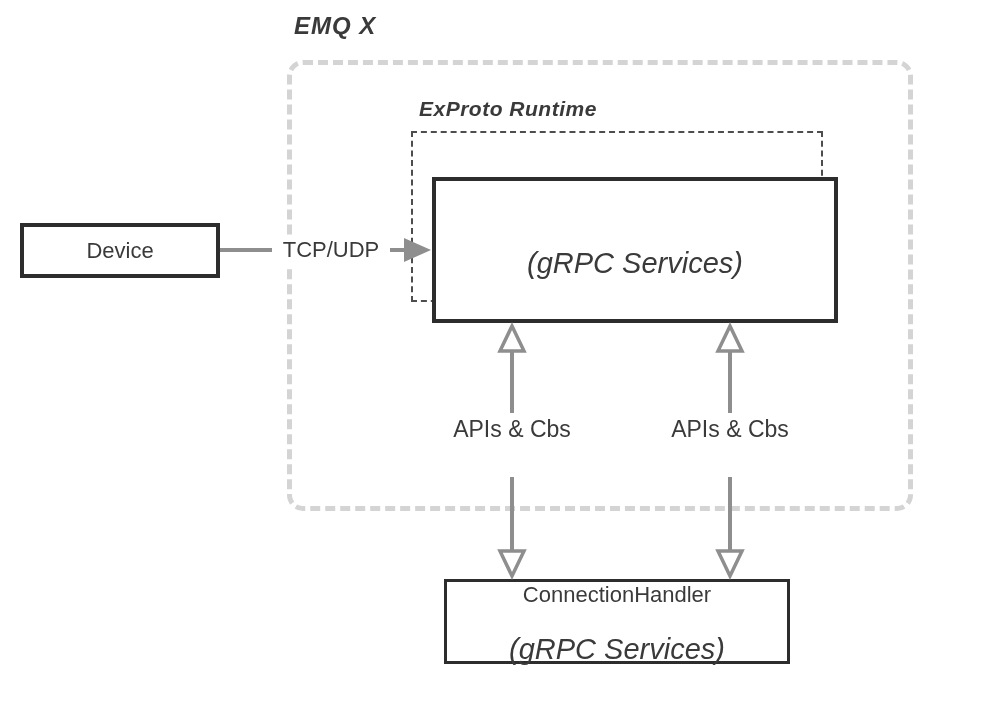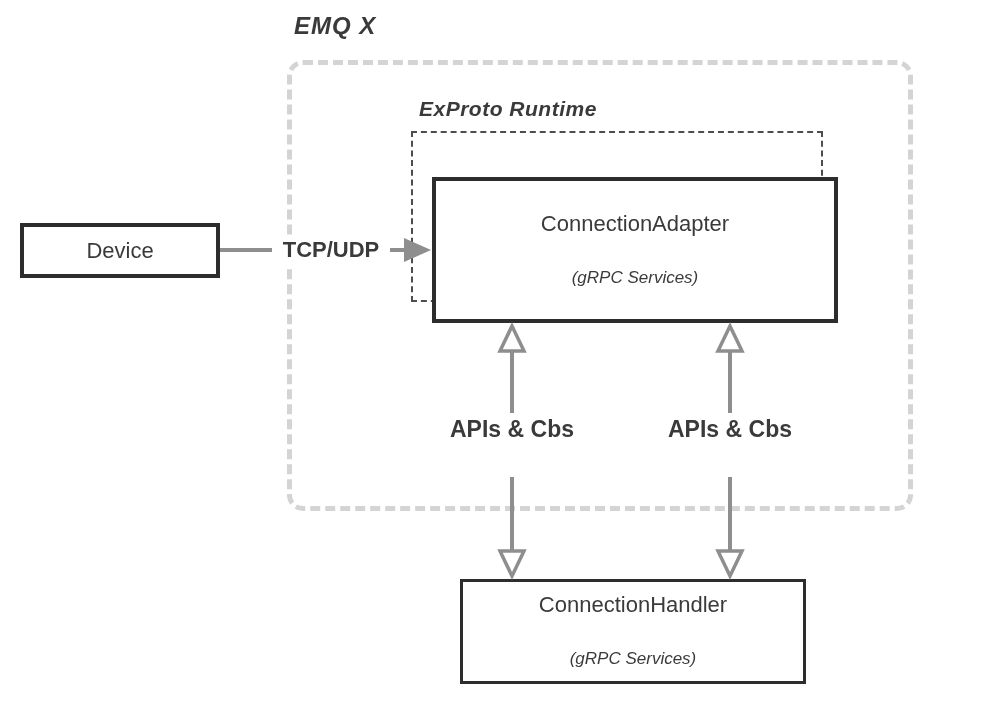--- a/index.html
+++ b/index.html
@@ -56,34 +56,33 @@
     background:var(--bg-color);
     border:4px solid var(--box-border);
     box-sizing:border-box;
     display:flex;
     flex-direction:column;
     align-items:center;
     justify-content:center;
     text-align:center;
   }
   .box .title{font-size:22px; line-height:30px;}
-  .box .subtitle{font-size:17px; line-height:28px; font-style:italic;margin-top:25px;}
+  .box .subtitle{font-size:29px; line-height:28px; font-style:italic;margin-top:25px;}
   .device-box{left:20px; top:223px; width:200px; height:55px;}
   .adapter-box{left:432px; top:177px; width:406px; height:146px;}
-  .handler-box{left:460px; top:579px; width:346px; height:105px; border-width:3px;text-align:right;}
+  .handler-box{left:444px; top:579px; width:346px; height:85px; border-width:3px;text-align:right;}
 
   
   .connector-layer{left:0; top:0; width:996px; height:716px; pointer-events:none;}
 
   
   .edge-label{
     background:var(--bg-color);
     text-align:center;
     font-size:22px;
-    font-weight:bold;
   }
   .tcp-label{
     left:272px; top:235px; width:118px; height:30px;
     line-height:30px;
   }
   .vertical-label{
     width:150px; top:413px; height:60px;
     font-size:23px; line-height:29px;
     padding:2px 0;
   }
@@ -99,21 +98,20 @@
   <div class="abs emqx-label">EMQ X</div>
 
   <div class="abs inner-dashed"></div>
   <div class="abs exproto-label">ExProto Runtime</div>
 
   <div class="abs box device-box">
     <div class="title">Device</div>
   </div>
 
   <div class="abs box adapter-box">
-    <div class="title">ConnectionAdapter</div>
     <div class="subtitle">(gRPC Services)</div>
   </div>
 
   <div class="abs box handler-box">
     <div class="title">ConnectionHandler</div>
     <div class="subtitle">(gRPC Services)</div>
   </div>
 
   <svg class="abs connector-layer" width="996" height="716" viewBox="0 0 996 716">
 

